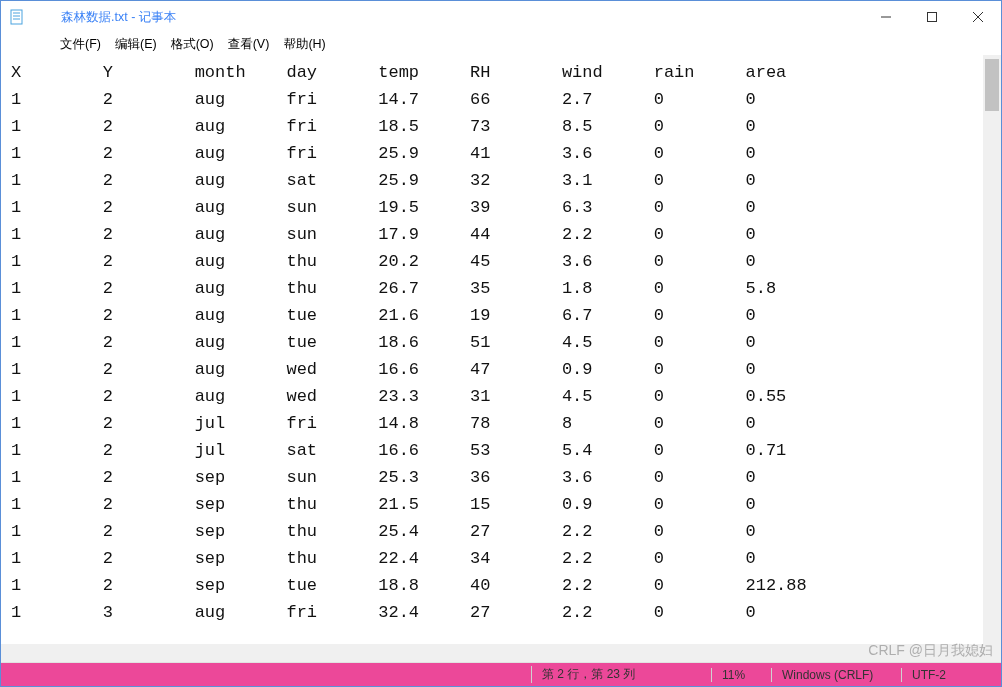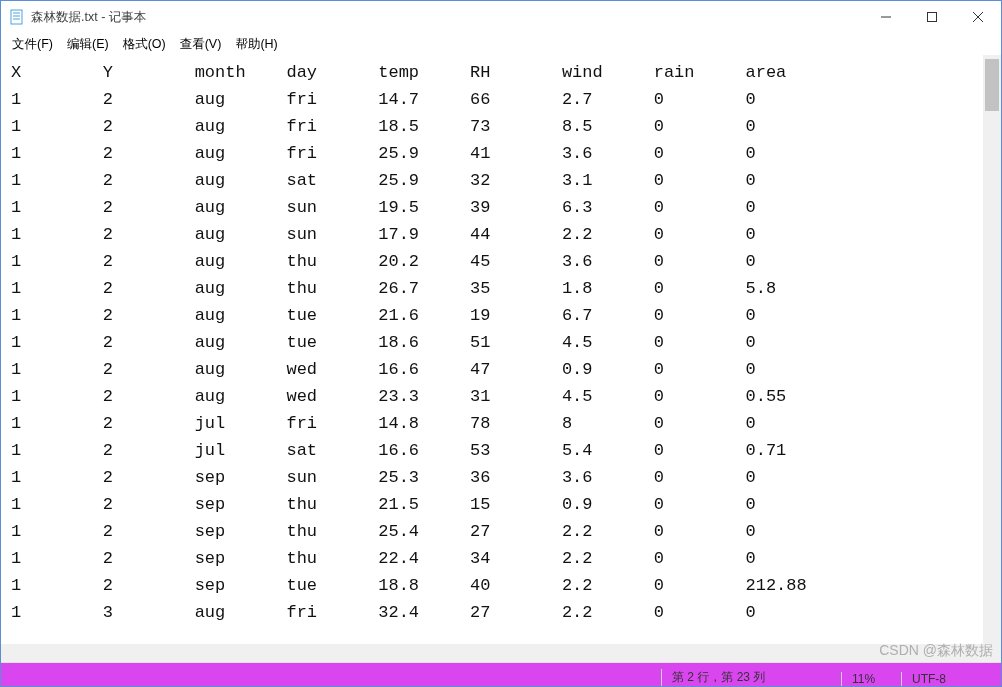--- a/index.html
+++ b/index.html
@@ -1,31 +1,31 @@
 <!DOCTYPE html>
 <html><head>
   <meta charset="utf-8">
   <style>
     * { margin: 0; padding: 0; box-sizing: border-box; }
     html, body { width: 1002px; height: 687px; overflow: hidden; font-family: "Microsoft YaHei", "Segoe UI", Tahoma, sans-serif; }
     .window { width: 1002px; height: 687px; background: #fff; border: 1px solid #5a8fd8; display: flex; flex-direction: column; }
     .titlebar { height: 32px; background: #fff; display: flex; align-items: center; padding-left: 8px; }
     .titlebar .app-icon { width: 16px; height: 16px; margin-right: 6px; display: inline-flex; }
-    .titlebar .title { font-size: 12.5px; color: #404040; flex: 0 0 auto; }
+    .titlebar .title { font-size: 12.5px; color: #3b82f6; flex: 0 0 auto; margin-left: 30px; }
     .titlebar .spacer { flex: 1; }
     .winbtn { width: 46px; height: 32px; display: flex; align-items: center; justify-content: center; color: #666; font-size: 13px; }
     .winbtn svg { stroke: #333; stroke-width: 1; fill: none; }
-    .menubar { height: 22px; background: #fff; display: flex; align-items: center; padding: 0 4px; font-size: 12.5px; color: #000; border-bottom: 0; }
+    .menubar { height: 22px; background: #fff; display: flex; align-items: center; padding: 0 4px; font-size: 12.5px; color: #000; border-bottom: 0; margin-left: 48px; }
     .menu-item { padding: 2px 7px; }
     .content-wrap { flex: 1; display: flex; min-height: 0; }
     .content { flex: 1; overflow: hidden; padding: 4px 0 16px 10px; font-family: Consolas, "Courier New", monospace; font-size: 17px; color: #111; line-height: 27px; white-space: pre; }
     .vscroll { width: 18px; background: #f0f0f0; position: relative; }
     .vscroll .thumb { position: absolute; top: 4px; left: 2px; width: 14px; height: 52px; background: #c2c2c2; }
     .hscroll { height: 18px; background: #f0f0f0; }
-    .statusbar { height: 24px; border-top: 1px solid #e2e2e2; background: #d946ef; display: flex; align-items: flex-end; font-size: 12px; color: #333; }
+    .statusbar { height: 24px; border-top: 1px solid #e2e2e2; background: #ec4899; display: flex; align-items: center; font-size: 12px; color: #333; }
     .status-cell { border-left: 1px solid #d0d0d0; padding: 0 10px; display: flex; align-items: center; }
     .status-spacer { flex: 1; }
     .watermark { position: absolute; right: 8px; bottom: 26px; font-size: 14px; color: rgba(120,120,120,0.55); font-family: "Microsoft YaHei", sans-serif; pointer-events: none; }
     .window-root { position: relative; }
   </style>
 </head>
 <body>
 
 <div class="window window-root">
 
@@ -92,17 +92,18 @@
       <div class="thumb"></div>
     </div>
   </div>
 
   <div class="hscroll"></div>
 
   <div class="statusbar">
     <div class="status-spacer"></div>
     <div class="status-cell" style="min-width:180px">第 2 行，第 23 列</div>
     <div class="status-cell" style="min-width:60px">11%</div>
-    <div class="status-cell" style="min-width:100px">UTF-8</div>
+    <div class="status-cell" style="min-width:130px">Windows (CRLF)</div>
+    <div class="status-cell" style="min-width:100px">UTF-2</div>
   </div>
 
-  <div class="watermark">CSDN @森林数据</div>
+  <div class="watermark">CRLF @日月我媳妇</div>
 </div>
 
 </body></html>

